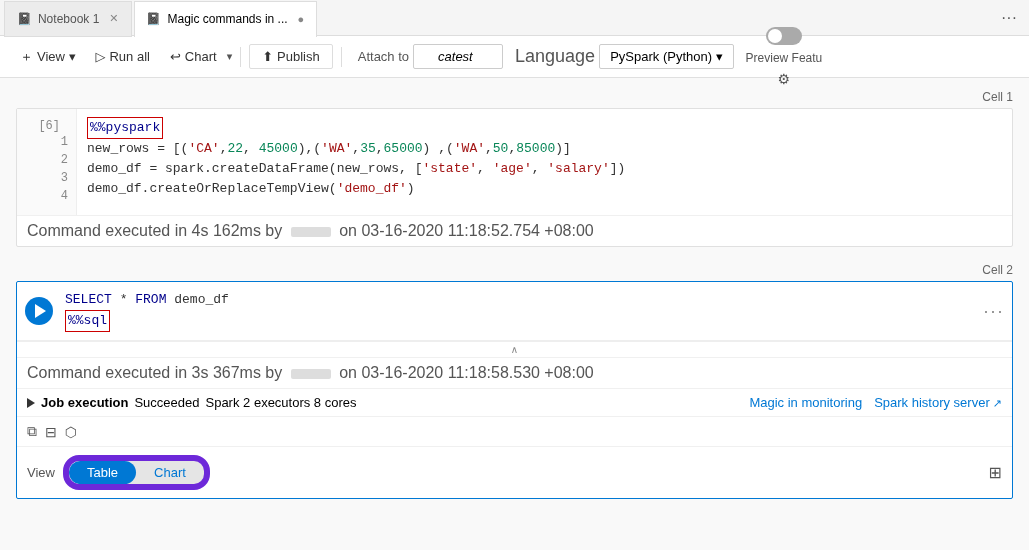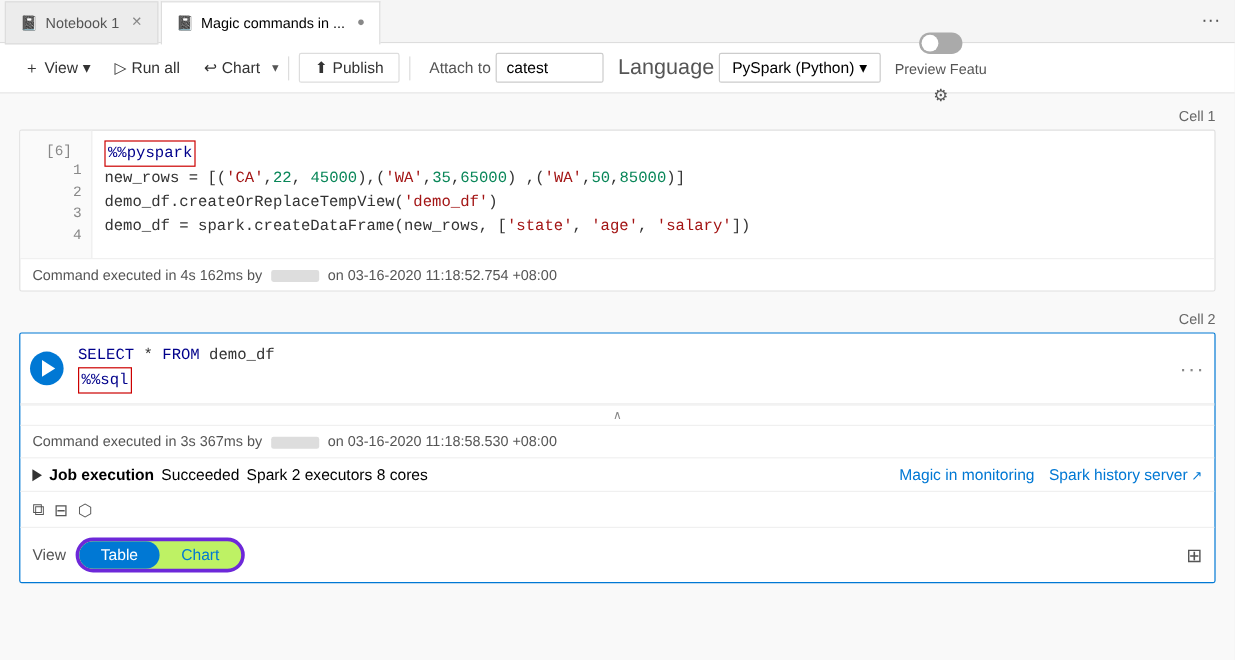--- a/index.html
+++ b/index.html
@@ -29,23 +29,24 @@
       display: flex; align-items: center; gap: 4px; padding: 5px 8px;
       border: none; background: transparent; cursor: pointer; font-size: 13px;
       color: #333; border-radius: 2px;
     }
     .toolbar-divider { width: 1px; height: 20px; background: #ddd; margin: 0 4px; }
     .toolbar-btn.publish {
       border: 1px solid #ddd; padding: 4px 12px; border-radius: 2px;
     }
     .attach-label { color: #555; font-size: 13px; margin-left: 8px; }
     .attach-select {
-      border: 1px solid #ccc; padding: 4px 8px; border-radius: 2px;
+      border: 1px solid #ccc; padding: 4px 24px; border-radius: 2px;
       font-size: 13px; min-width: 90px; appearance: none; background: #fff;
       cursor: pointer;
+      font-style: italic;
     }
     .lang-label { color: #555; font-size: 18px; margin-left: 8px; }
     .lang-btn {
       border: 1px solid #ccc; padding: 4px 10px; border-radius: 2px;
       font-size: 13px; background: #fff; cursor: pointer; display: flex; align-items: center; gap: 4px;
     }
     .toggle-area { display: flex; align-items: center; gap: 6px; margin-left: 8px; flex-direction: column; }
     .toggle {
       width: 36px; height: 18px; background: #aaa; border-radius: 9px;
       position: relative; cursor: pointer;
@@ -90,40 +91,40 @@
       display: flex; align-items: center; justify-content: center; cursor: pointer;
     }
     .run-icon { width: 0; height: 0; border-top: 7px solid transparent; border-bottom: 7px solid transparent; border-left: 11px solid white; margin-left: 2px; }
     .cell2-code { flex: 1; font-family: 'Courier New', monospace; font-size: 13px; line-height: 20px; padding: 4px; }
     .three-dots { margin-left: auto; color: #888; font-size: 18px; cursor: pointer; letter-spacing: 1px; }
 
     
     .collapse-arrow { text-align: center; padding: 2px; color: #888; border-top: 1px solid #eee; font-size: 10px; }
 
     
-    .exec-info { font-size: 12px; color: #555; padding: 6px 10px; border-top: 1px solid #f0f0f0; }
+    .exec-info { font-size: 16px; color: #555; padding: 6px 10px; border-top: 1px solid #f0f0f0; }
 
     
     .job-bar {
       display: flex; align-items: center; padding: 6px 10px;
       border-top: 1px solid #f0f0f0; gap: 6px; font-size: 13px;
     }
     .play-small { width: 0; height: 0; border-top: 5px solid transparent; border-bottom: 5px solid transparent; border-left: 8px solid #333; }
     .job-links { margin-left: auto; display: flex; gap: 12px; }
     .job-link { color: #0078d4; cursor: pointer; font-size: 13px; }
     .job-link-ext::after { content: ' ↗'; font-size: 11px; }
 
     
     .cell-actions { display: flex; gap: 8px; padding: 6px 10px; border-top: 1px solid #f0f0f0; align-items: center; }
     .cell-action-icon { color: #555; cursor: pointer; font-size: 14px; }
 
     
     .view-row { display: flex; align-items: center; padding: 8px 10px; border-top: 1px solid #f0f0f0; gap: 8px; }
     .view-label { color: #555; font-size: 13px; }
-    .view-tabs { display: flex; background: #bef264; border: 3px solid #6d28d9; border-radius: 16px; overflow: hidden; }
+    .view-tabs { display: flex; background: #e5e5e5; border: 6px solid #6d28d9; border-radius: 16px; overflow: hidden; }
     .view-tab {
       padding: 4px 18px; font-size: 13px; cursor: pointer; border-radius: 16px;
     }
     .view-tab.active { background: #0078d4; color: #fff; }
     .view-tab.inactive { color: #0078d4; background: transparent; }
     .view-right { margin-left: auto; }
     .grid-icon { font-size: 16px; color: #555; cursor: pointer; }
   </style>
 </head>
 <body>
@@ -196,24 +197,24 @@
       <div class="cell-content">
         <div>
           <span style="display:inline-block; border: 1.5px solid #cc0000; padding: 0 2px;">
             <span class="code-keyword">%%pyspark</span>
           </span>
         </div>
         <div>
           <span style="color:#333;">new_rows = [(</span><span class="code-string">'CA'</span><span style="color:#333;">,</span><span class="code-number">22</span><span style="color:#333;">, </span><span class="code-number">45000</span><span style="color:#333;">),(</span><span class="code-string">'WA'</span><span style="color:#333;">,</span><span class="code-number">35</span><span style="color:#333;">,</span><span class="code-number">65000</span><span style="color:#333;">) ,(</span><span class="code-string">'WA'</span><span style="color:#333;">,</span><span class="code-number">50</span><span style="color:#333;">,</span><span class="code-number">85000</span><span style="color:#333;">)]</span>
         </div>
         <div>
+          <span style="color:#333;">demo_df = spark.createDataFrame(new_rows, [</span><span class="code-string">'state'</span><span style="color:#333;">, </span><span class="code-string">'age'</span><span style="color:#333;">, </span><span class="code-string">'salary'</span><span style="color:#333;">])</span>
+        </div>
+        <div>
           <span style="color:#333;">demo_df.createOrReplaceTempView(</span><span class="code-string">'demo_df'</span><span style="color:#333;">)</span>
-        </div>
-        <div>
-          <span style="color:#333;">demo_df = spark.createDataFrame(new_rows, [</span><span class="code-string">'state'</span><span style="color:#333;">, </span><span class="code-string">'age'</span><span style="color:#333;">, </span><span class="code-string">'salary'</span><span style="color:#333;">])</span>
         </div>
       </div>
     </div>
     <div class="exec-info">
       <span>Command executed in 4s 162ms by</span>
       <span style="display:inline-block; width: 40px; height: 10px; background: #ddd; vertical-align: middle; margin: 0 4px; border-radius: 2px;"></span>
       <span>on 03-16-2020 11:18:52.754 +08:00</span>
     </div>
   </div>
 

